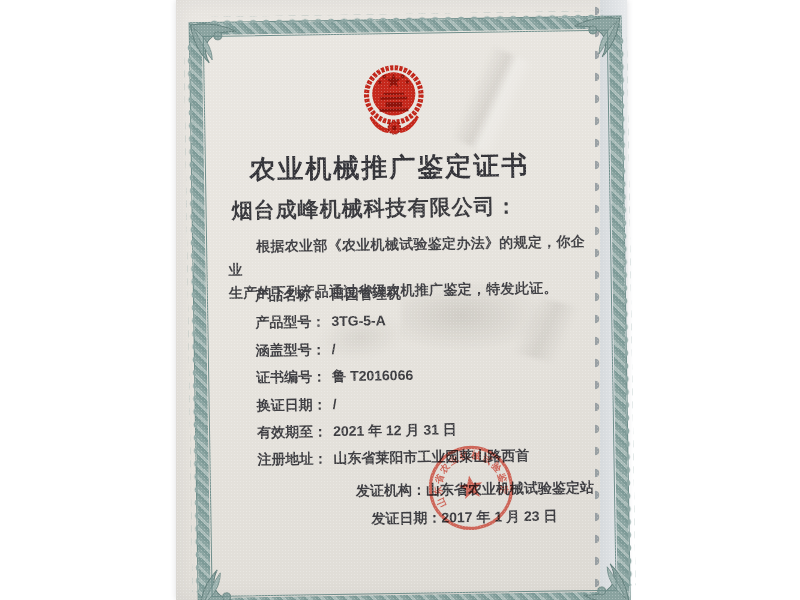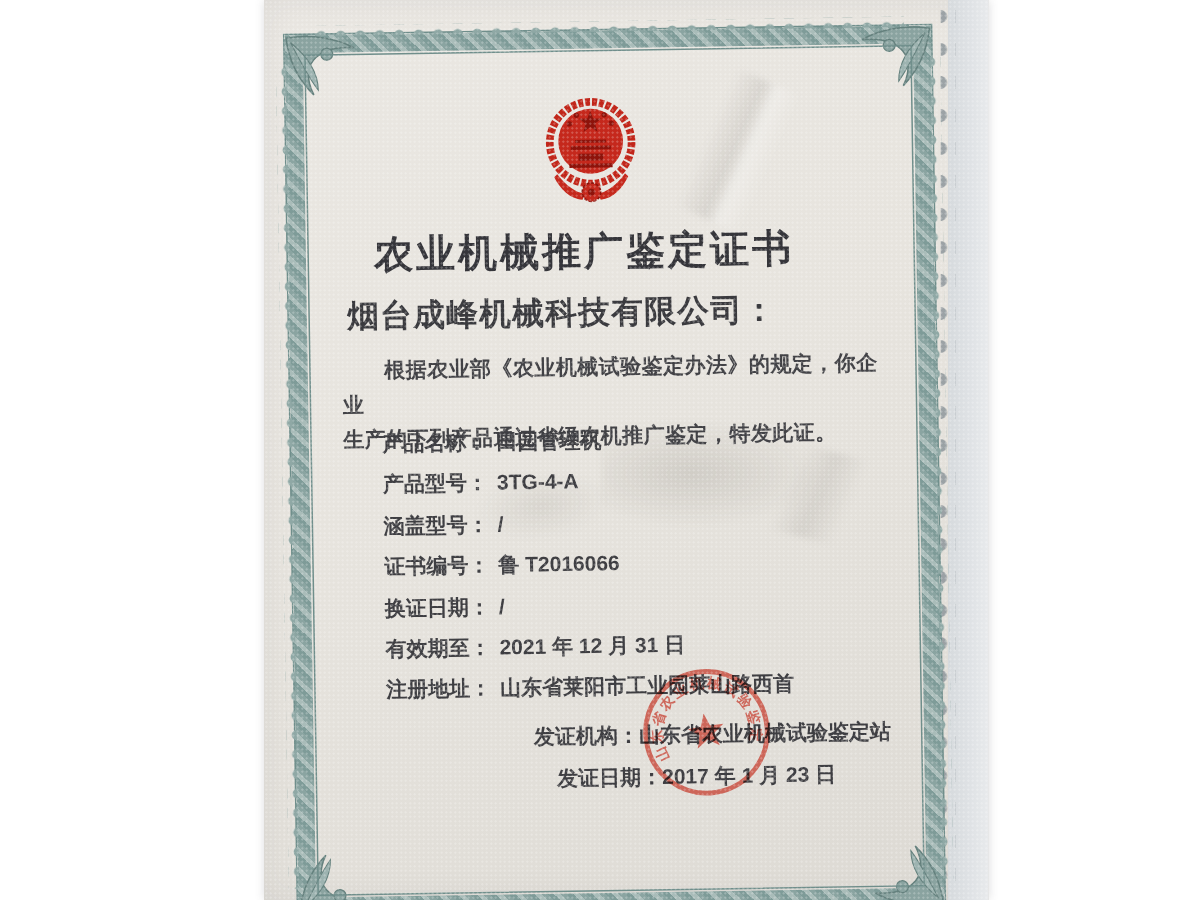--- a/index.html
+++ b/index.html
@@ -6,21 +6,20 @@
   body{
     width:800px;height:600px;position:relative;overflow:hidden;
     background:#ffffff;
     font-family:"Liberation Sans","DejaVu Sans",sans-serif;
   }
   
   .photo{
     position:absolute;left:176px;top:0;width:451px;height:600px;
     background:linear-gradient(155deg,#eae7e2 0%,#e7e4de 45%,#e1ded8 78%,#dcd9d3 100%);
     box-shadow:0 0 6px rgba(70,70,80,.18), inset 0 0 22px rgba(95,95,105,.10);
-    padding-left:32px;
   }
   .photo::after{ 
     content:"";position:absolute;inset:0;pointer-events:none;
     background-image:radial-gradient(rgba(255,255,255,.45) .6px, rgba(0,0,0,0) .8px);
     background-size:3px 3px;opacity:.55;
   }
   
   .backdrop-right{
     position:absolute;right:0;top:0;width:27px;height:600px;
     background:linear-gradient(to right,#d6dadd,#e0e3e6 60%,#e8eaec);
@@ -156,21 +155,21 @@
     <div class="bodytext">
       <div class="l1">根据农业部《农业机械试验鉴定办法》的规定，你企业</div>
       <div class="l2">生产的下列产品通过省级农机推广鉴定，特发此证。</div>
     </div>
 
     <div class="fields">
       <div class="field-row">
         <span class="lab">产品名称：</span><span class="val">田园管理机</span>
       </div>
       <div class="field-row">
-        <span class="lab">产品型号：</span><span class="val">3TG-4-A</span>
+        <span class="lab">产品型号：</span><span class="val">3TG-5-A</span>
       </div>
       <div class="field-row">
         <span class="lab">涵盖型号：</span><span class="val">/</span>
       </div>
       <div class="field-row">
         <span class="lab">证书编号：</span><span class="val">鲁 T2016066</span>
       </div>
       <div class="field-row">
         <span class="lab">换证日期：</span><span class="val">/</span>
       </div>

